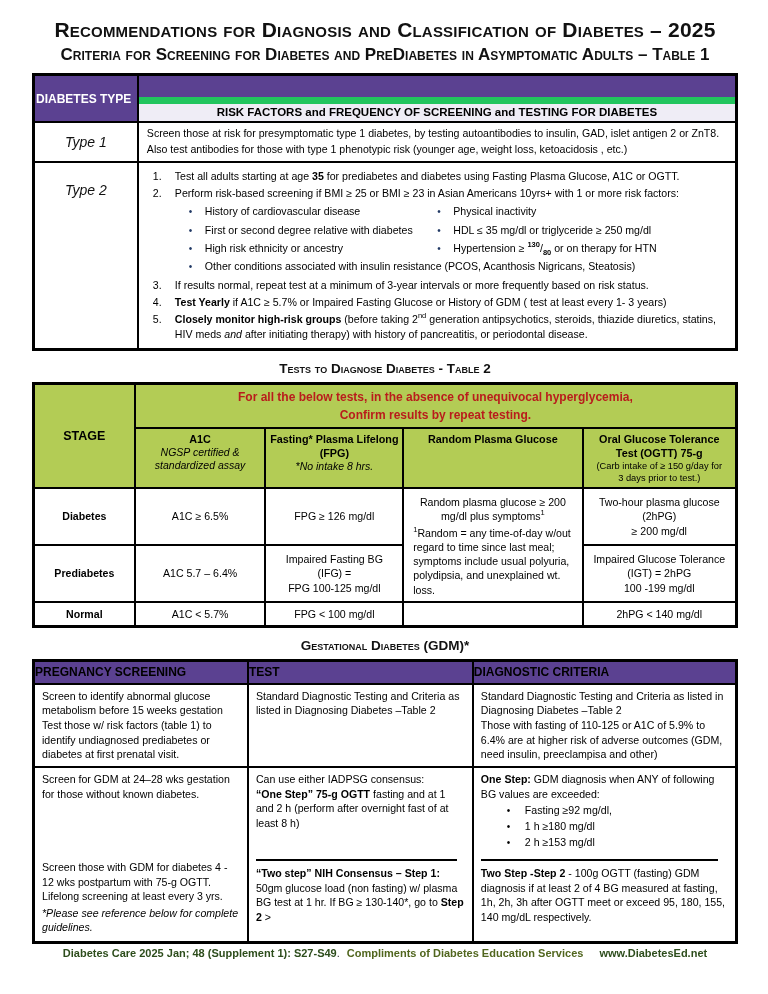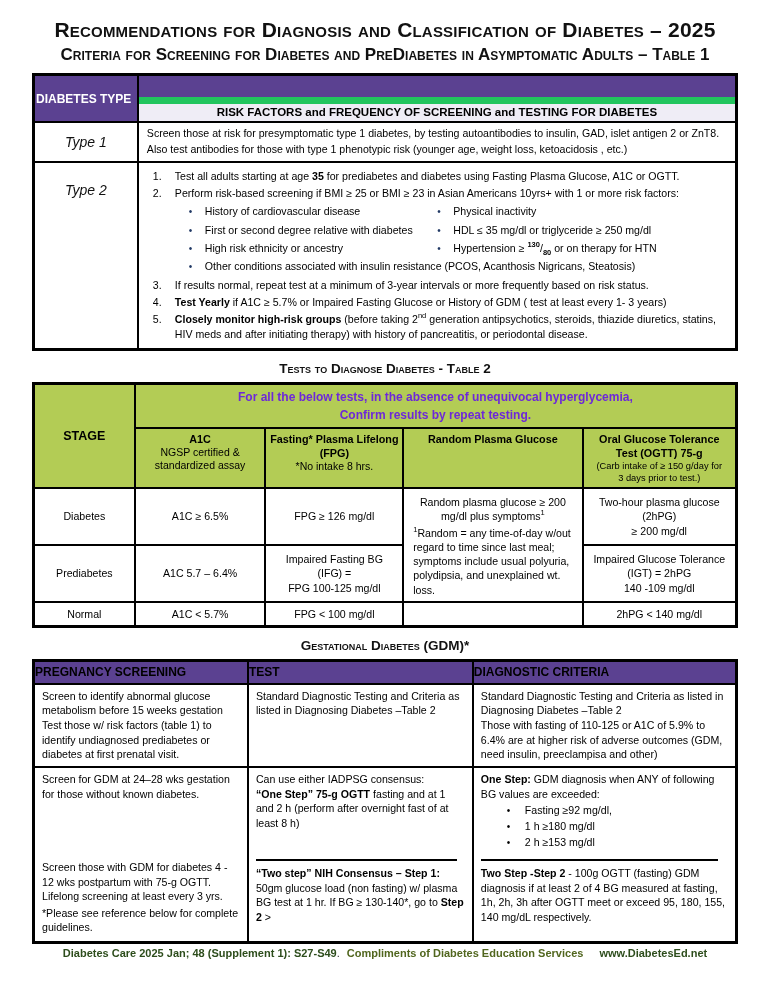--- a/index.html
+++ b/index.html
@@ -25,32 +25,32 @@
   .t2cell{vertical-align:top;line-height:1.42;padding:4px 6px 4px 10px;}
   .num-item{display:flex;margin:2px 0;}
   .num{width:22px;flex:none;text-align:left;padding-left:4px;}
   .bullet-grid{display:grid;grid-template-columns:46% 54%;margin-left:40px;}
   .b-item{display:flex;margin:1.5px 0;}
   .b-item .dot{width:16px;flex:none;color:var(--bullet_navy);font-size:10px;padding-top:1px;}
   .b-span{grid-column:1 / -1;}
   sup.sm{font-size:7.5px;vertical-align:super;line-height:0;}
   .fr-top{font-size:7.5px;vertical-align:super;font-weight:bold;line-height:0;}
   .fr-bot{font-size:7.5px;vertical-align:sub;font-weight:bold;line-height:0;}
-  .it{}
+  .it{font-style:italic;}
   
   .green{background:var(--green);}
-  .banner{font-weight:bold;font-size:12px;text-align:center;padding:3px 0;line-height:1.5;color:#6d28d9;}
+  .banner{font-weight:bold;font-size:12px;text-align:center;padding:3px 0;line-height:1.5;color:#b91c1c;}
   .stage-cell{font-weight:bold;font-size:12.5px;text-align:center;color:#000;}
   .colh{text-align:center;padding:3px 2px;vertical-align:top;color:#000;}
   .hb{font-weight:bold;font-size:10.8px;line-height:1.3;}
   .hs{font-size:10.5px;line-height:1.3;}
   .hs.small{font-size:9.3px;}
   .prelines{white-space:pre-line;}
   .t2 td.data{font-size:10.6px;text-align:center;padding:4px 3px;line-height:1.35;color:#000;}
-  .t2 .rowlab{font-weight:normal;font-size:11.5px;text-align:center;margin-top:34px;}
+  .t2 .rowlab{font-weight:bold;font-size:11.5px;text-align:center;margin-top:34px;}
   .rc-note{text-align:left;padding:2px 4px 0 6px;}
   .rc-top{padding-top:2px;}
   
   .t3 td{vertical-align:top;font-size:10.6px;line-height:1.38;padding:4px 7px;color:#000;}
   .t3 td.gdm-h{font-size:12px;padding:2px 0;vertical-align:middle;}
   .t3 p{margin:0 0 2px 0;}
   .block1{min-height:84px;}
   .blockL{min-height:86px;}
   .hline{border-top:2px solid #000;width:96%;margin:3px 0 5px 0;}
   .gdm-bullets{margin-left:26px;}
@@ -194,21 +194,21 @@
 ≥ 200 mg/dl</td>
     </tr>
     <tr>
       <td class="data rowlab">Prediabetes</td>
       <td class="data">A1C 5.7 – 6.4%</td>
       <td class="data prelines">Impaired Fasting BG
 (IFG) =
 FPG 100-125 mg/dl</td>
       <td class="data prelines">Impaired Glucose Tolerance
 (IGT) = 2hPG
-140 -109 mg/dl</td>
+100 -199 mg/dl</td>
     </tr>
     <tr>
       <td class="data rowlab">Normal</td>
       <td class="data">A1C &lt; 5.7%</td>
       <td class="data">FPG &lt; 100 mg/dl</td>
       <td class="data"></td>
       <td class="data">2hPG &lt; 140 mg/dl</td>
     </tr>
   </tbody>
     </table>

